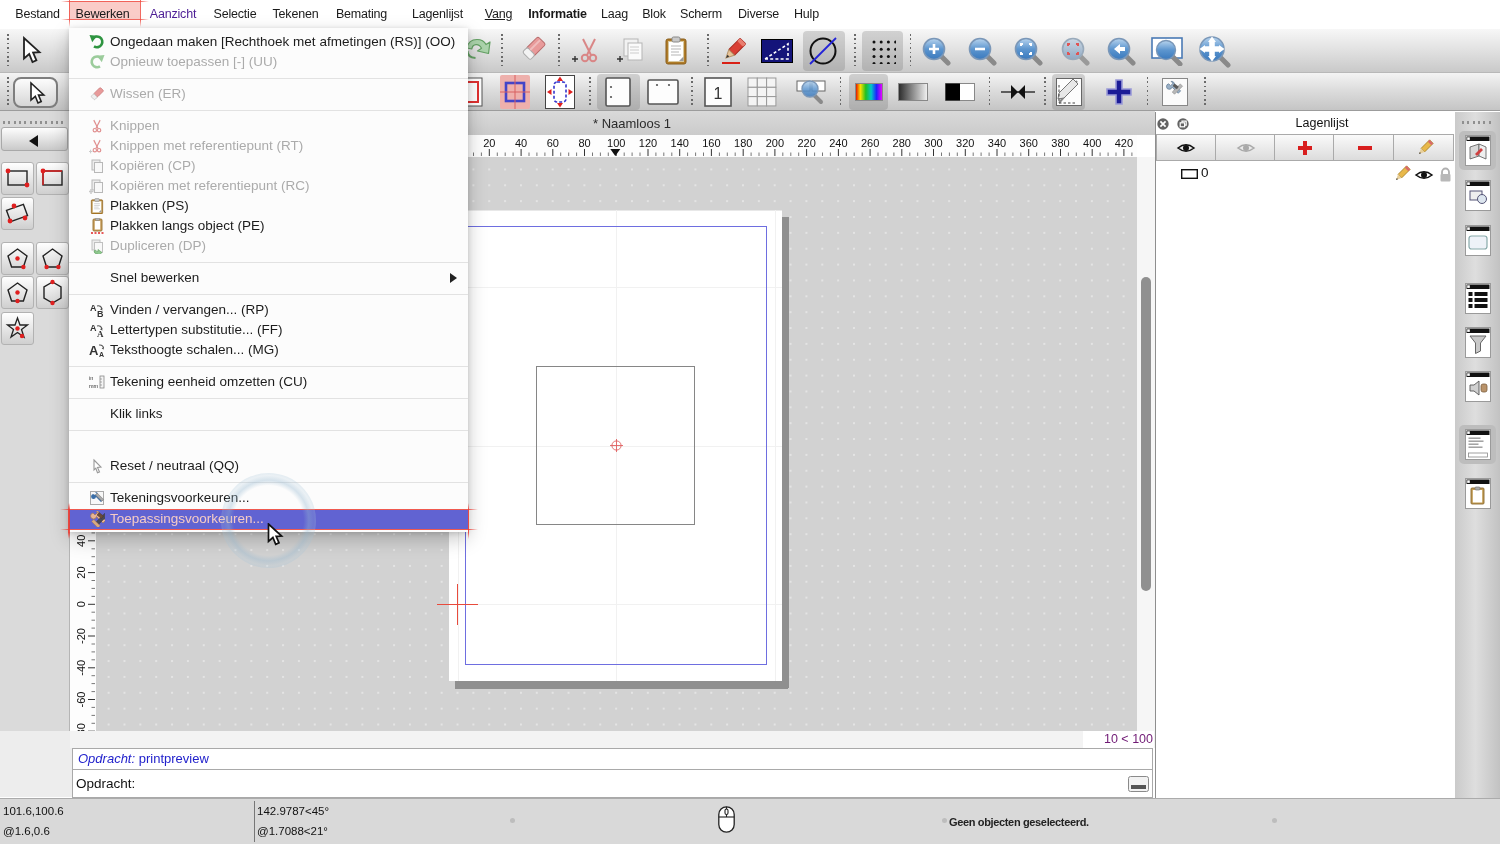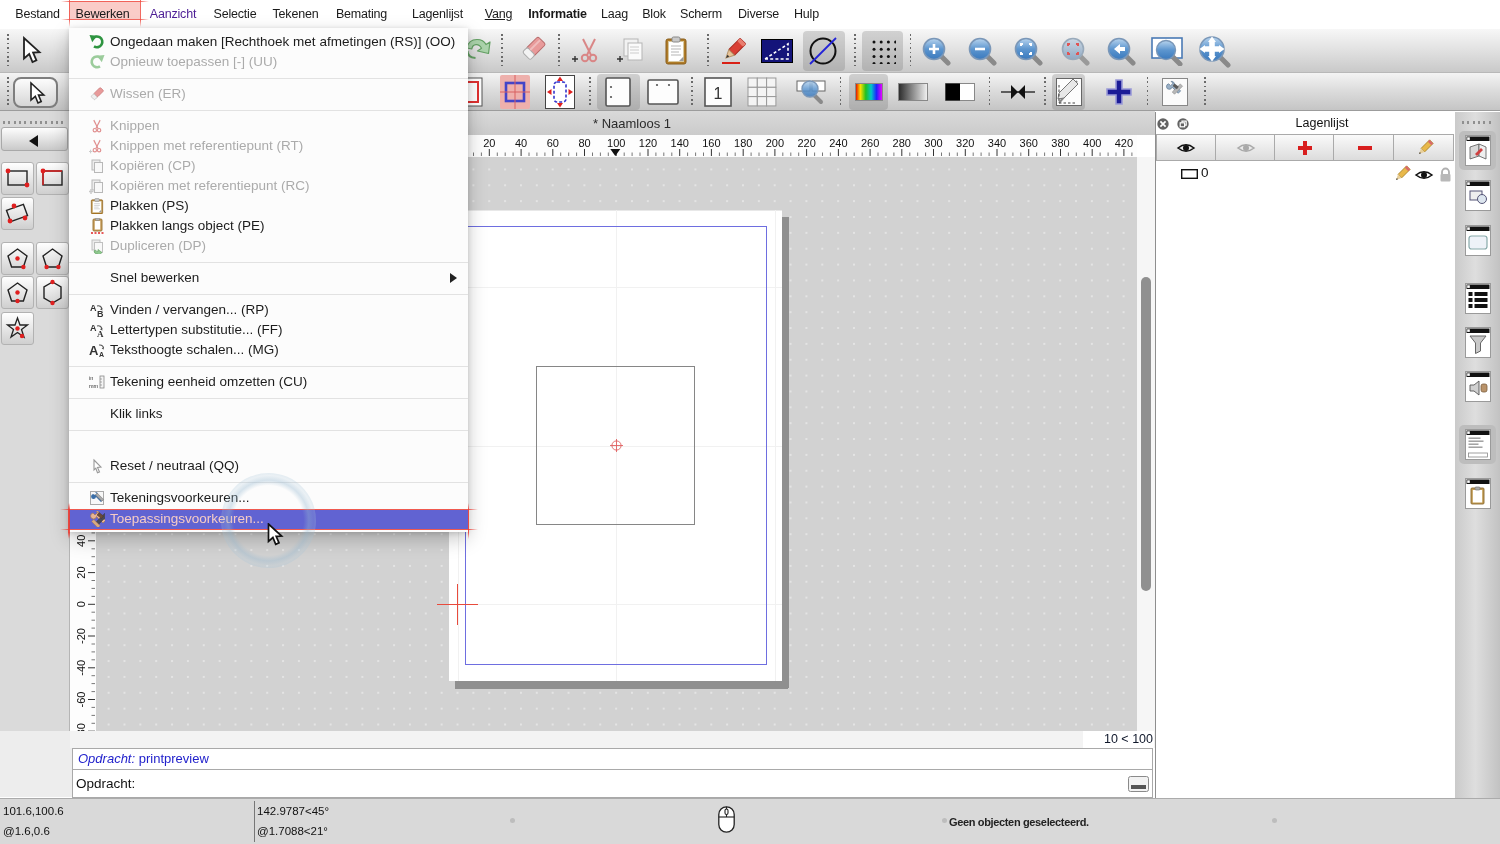--- a/index.html
+++ b/index.html
@@ -293,21 +293,21 @@
 <circle cx="12.5" cy="12.5" r="4.6" fill="none" stroke="#e57070" stroke-width="1"></circle>
 <line x1="6" y1="12.5" x2="19" y2="12.5" stroke="#e06060" stroke-width="0.9"></line>
 <line x1="12.5" y1="6" x2="12.5" y2="19" stroke="#e06060" stroke-width="0.9"></line>
     </svg>
 <div class="abs" style="left:437.4px;top:603.7px;width:40.6px;height:1.4px;background:#e84b3c;"></div>
 <div class="abs" style="left:456.9px;top:584px;width:1.4px;height:40.6px;background:#e84b3c;"></div>
 <div class="abs" style="left:1137px;top:157px;width:18px;height:574px;background:#f6f6f6;"></div>
 <div class="abs" style="left:1140.5px;top:277px;width:10px;height:314px;background:#909090;border-radius:5px;"></div>
 <div class="abs" style="left:70px;top:731px;width:1085px;height:17px;background:#f3f3f3;"></div>
 <div class="abs" style="left:1083px;top:731px;width:71px;height:17px;background:#fff;"></div>
-<div class="abs" style="left:1000px;top:731px;width:153px;height:17px;font-size:12.5px;color:#0f172a;text-align:right;line-height:17px;">10 &lt; 100</div>
+<div class="abs" style="left:1000px;top:731px;width:153px;height:17px;font-size:12.5px;color:#701a75;text-align:right;line-height:17px;">10 &lt; 100</div>
 <div class="abs" style="left:72px;top:748px;width:1081px;height:21px;background:#fff;border:1px solid #a9a9a9;border-bottom:none;"></div>
 <div class="abs" style="left:78px;top:748px;height:21px;line-height:22px;font-size:13px;color:#2222cc;"><i>Opdracht:</i> printpreview</div>
 <div class="abs" style="left:72px;top:769px;width:1081px;height:28.5px;background:#fff;border:1px solid #a9a9a9;"></div>
 <div class="abs" style="left:76px;top:769px;height:28px;line-height:29px;font-size:13.5px;color:#111;">Opdracht:</div>
 <svg class="abs" style="left:1128px;top:776px" width="21" height="16" viewBox="0 0 21 16">
 <rect x="0.5" y="0.5" width="20" height="15" rx="2" fill="#f2f2f2" stroke="#8a8a8a"></rect>
 <rect x="3" y="9" width="15" height="4" fill="#555"></rect>
     </svg>
 <div class="abs" style="left:0;top:797.5px;width:1500px;height:46.5px;background:#d9d9d9;border-top:1px solid #ababab;font-size:11.5px;color:#111;"></div>
 <div class="abs" style="left:3px;top:805px;font-size:11.5px;color:#111;">101.6,100.6</div>

